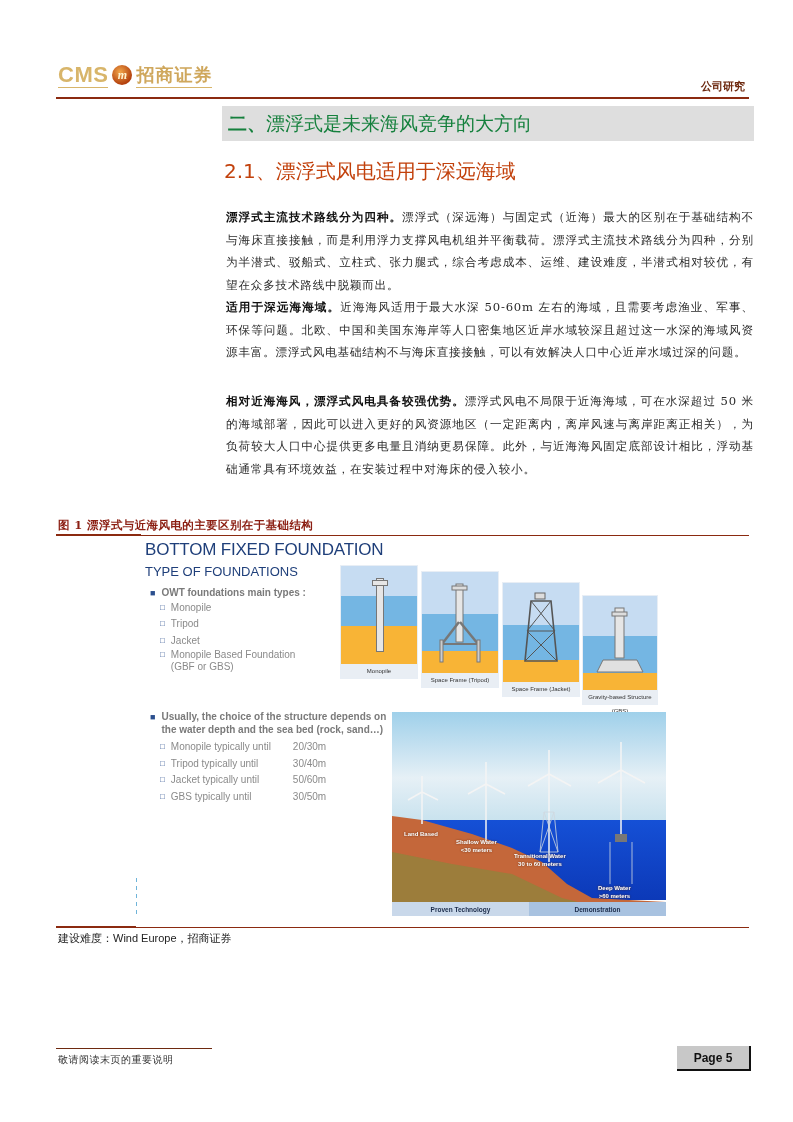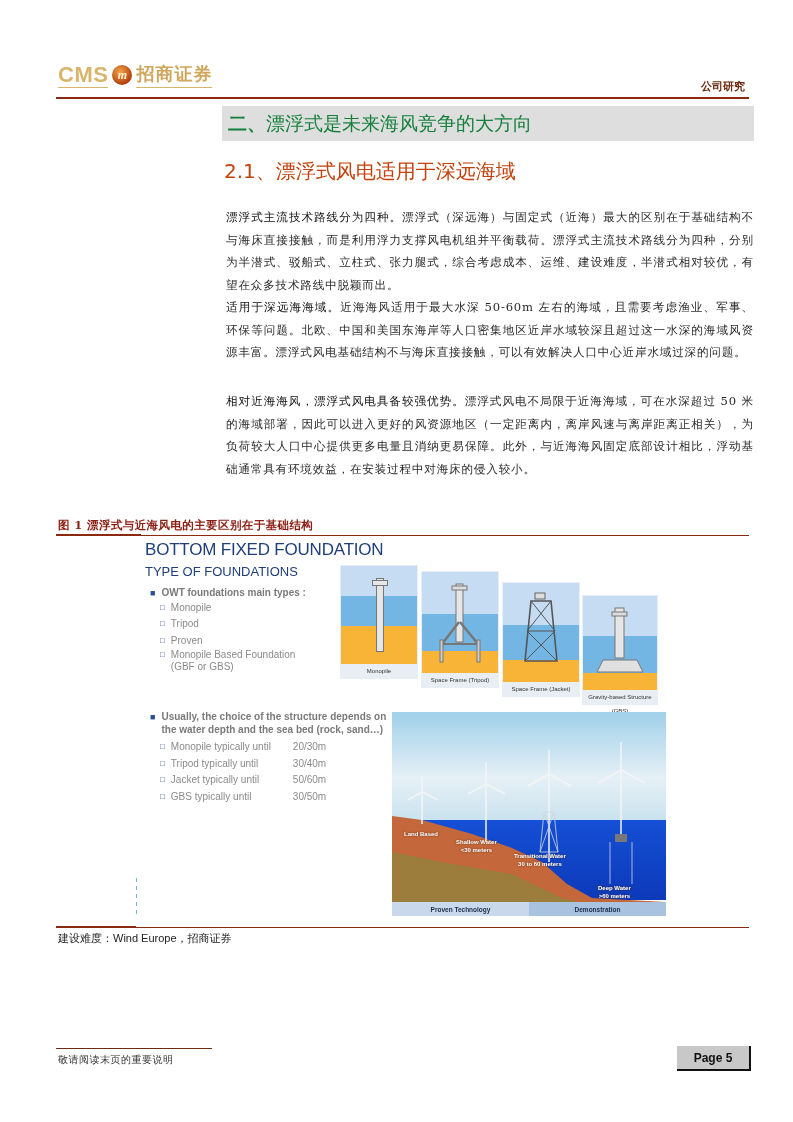--- a/index.html
+++ b/index.html
@@ -3,33 +3,33 @@
 <meta charset="utf-8">
 <style>
   html, body { margin: 0; padding: 0; background: #ffffff; }
   body { width: 793px; height: 1122px; position: relative; overflow: hidden; font-family: "DejaVu Serif", serif; color: #222; }
   .abs { position: absolute; }
 
   
   .logo { left: 58px; top: 62px; height: 26px; display: flex; align-items: center; gap: 4px; text-align: right; }
   .logo-cms { font-family: "Liberation Sans", sans-serif; font-weight: bold; font-size: 22px; color: #d8b56a; letter-spacing: 0.5px; border-bottom: 1px solid #d8b56a; line-height: 24px; }
   .logo-mark { width: 20px; height: 20px; border-radius: 50%; background: radial-gradient(circle at 40% 35%, #f2a64a, #b3400d 70%); color: #fff3d0; font-family: "Liberation Serif", serif; font-style: italic; font-weight: bold; font-size: 12px; display: flex; align-items: center; justify-content: center; }
-  .logo-cn { font-family: Liberation Mono, monospace; font-weight: bold; font-size: 18px; color: #cfa75c; border-bottom: 1px solid #d8b56a; line-height: 24px; letter-spacing: 1px; }
+  .logo-cn { font-family: Liberation Serif, serif; font-weight: bold; font-size: 18px; color: #cfa75c; border-bottom: 1px solid #d8b56a; line-height: 24px; letter-spacing: 1px; }
   .header-right { right: 48px; top: 79px; font-size: 11px; font-weight: bold; color: #6e2a10; }
   .header-line { left: 56px; top: 97px; width: 693px; height: 2px; background: #8b2a10; }
 
   
   .h1-bar { left: 222px; top: 106px; width: 532px; height: 35px; background: #dedede; }
   .h1 { left: 228px; top: 108px; font-family: "DejaVu Sans", sans-serif; font-size: 19px; color: #15803d; line-height: 30px; }
   .h1 .num { font-weight: bold; }
   .h2 { left: 224px; top: 159px; font-family: "DejaVu Sans", sans-serif; font-size: 20px; color: #c2410c; line-height: 24px; }
 
   
   .para { left: 226px; width: 528px; font-size: 11.6px; line-height: 22.5px; color: #2a2a2a; text-align: justify; letter-spacing: 0.8px; }
-  .para b { color: #111; font-weight: normal; margin-top: 44px; }
+  .para b { color: #111; font-weight: bold; margin-top: 44px; }
   .p1 { top: 206px; }
   .p2 { top: 296px; }
   .p3 { top: 390px; }
 
   
   .fig-title { left: 58px; top: 518px; font-size: 11.5px; font-weight: bold; color: #8b1e12; letter-spacing: 0.4px; }
   .fig-line { left: 56px; top: 535px; width: 693px; height: 1px; background: #8b2a10; }
   .fig-line-thick { left: 56px; top: 534px; width: 85px; height: 2px; background: #8b2a10; }
 
   
@@ -113,21 +113,21 @@
   <div class="sub">
       <span class="sq">□</span>
       <span>Monopile</span>
     </div>
   <div class="sub">
       <span class="sq">□</span>
       <span>Tripod</span>
     </div>
   <div class="sub">
       <span class="sq">□</span>
-      <span>Proven</span>
+      <span>Jacket</span>
     </div>
   <div class="sub" style="line-height:12px;">
       <span class="sq">□</span>
       <span><span>Monopile Based Foundation</span><br><span>(GBF or GBS)</span></span>
     </div>
 </div>
 
 <div class="abs panel" style="left:340px;top:565px;width:76px;height:112px;">
   <div class="sky" style="top:0;height:30px;"></div>
   <div class="sea" style="top:30px;height:30px;"></div>

